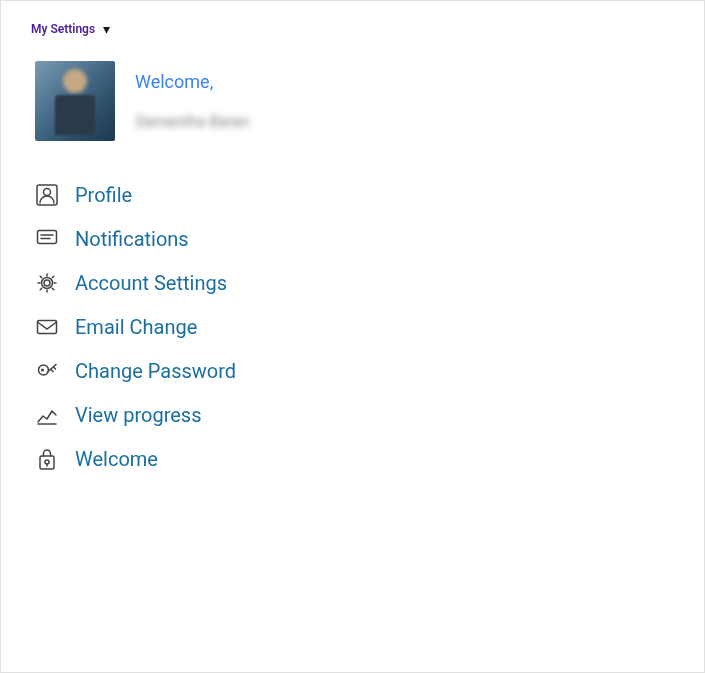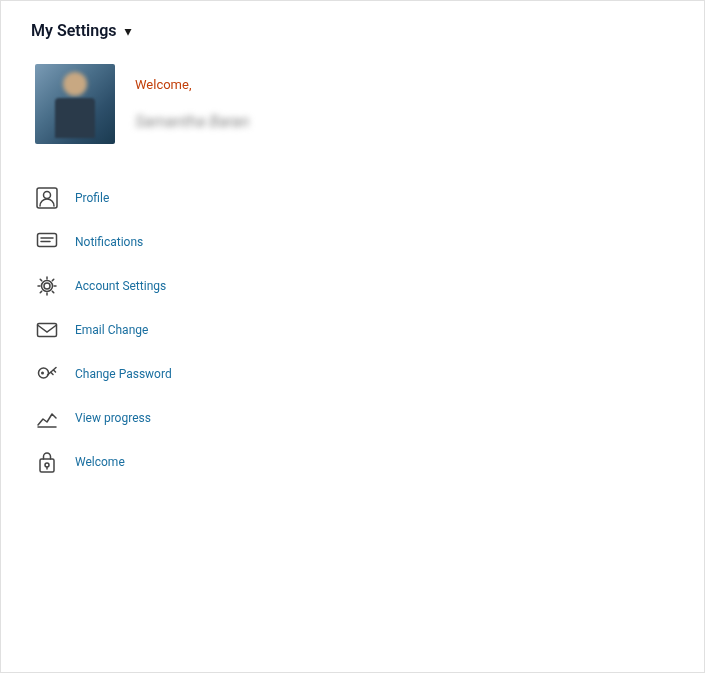--- a/index.html
+++ b/index.html
@@ -24,23 +24,23 @@
     }
 
     .header {
       display: flex;
       align-items: center;
       gap: 8px;
       margin-bottom: 24px;
     }
 
     .header-title {
-      font-size: 16px;
+      font-size: 12px;
       font-weight: 600;
-      color: #0f172a;
+      color: #4c1d95;
     }
 
     .chevron-icon {
       font-size: 14px;
       color: #1a1a1a;
     }
 
     .profile-section {
       display: flex;
       align-items: center;
@@ -76,22 +76,22 @@
       margin: 2px auto 0;
       filter: blur(1px);
     }
 
     .welcome-section {
       display: flex;
       flex-direction: column;
     }
 
     .welcome-text {
-      font-size: 13px;
-      color: #c2410c;
+      font-size: 18px;
+      color: #3b82f6;
       margin-bottom: 20px;
     }
 
     .user-name {
       font-size: 16px;
       color: #888888;
       font-style: italic;
       filter: blur(3px);
       user-select: none;
     }
@@ -116,21 +116,21 @@
       height: 24px;
       display: flex;
       align-items: center;
       justify-content: center;
       flex-shrink: 0;
       color: #444444;
       font-size: 18px;
     }
 
     .nav-label {
-      font-size: 12px;
+      font-size: 20px;
       color: #1a6fa0;
     }
   </style>
 </head>
 <body>
 
 <div class="container">
 
   <div class="header">
     <span class="header-title">My Settings</span>

